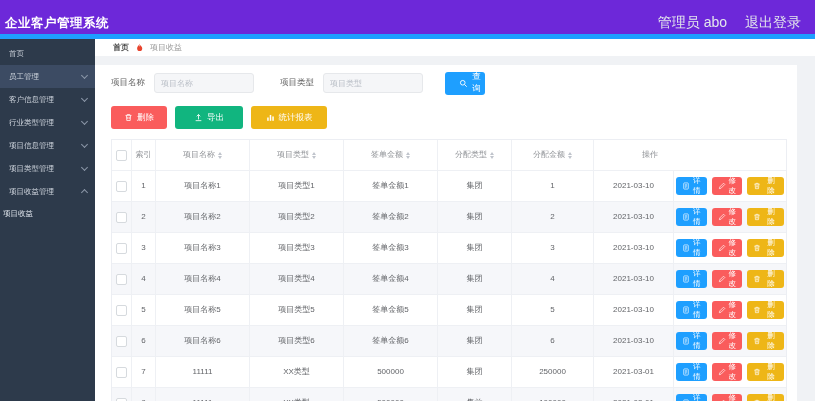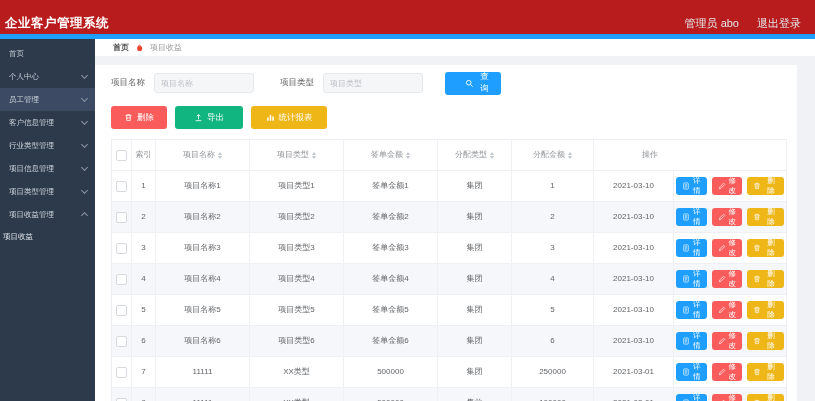--- a/index.html
+++ b/index.html
@@ -1,23 +1,23 @@
 <!DOCTYPE html>
 <html><head>
 <meta charset="utf-8">
 <style>
   html,body{margin:0;padding:0;width:815px;height:401px;overflow:hidden;
     font-family:"Liberation Sans","DejaVu Sans",sans-serif;background:#f0f2f5;}
   .app{width:815px;height:401px;display:flex;flex-direction:column;}
   
-  .topbar{height:34px;background:#b91c1c;display:flex;align-items:center;
+  .topbar{height:34px;background:#6d28d9;display:flex;align-items:center;
     justify-content:space-between;padding:12px 14px 0 5px;box-sizing:border-box;flex:0 0 34px;}
   .brand{color:#ffffff;font-size:12.5px;font-weight:bold;letter-spacing:.5px;}
   .topbar-right{display:flex;gap:18px;align-items:center;}
-  .topbar-right span{color:#e3e7ec;font-size:11px;cursor:pointer;}
+  .topbar-right span{color:#e3e7ec;font-size:14px;cursor:pointer;}
   .blue-bar{height:5px;background:#1E9FFF;flex:0 0 5px;}
   
   .body-row{flex:1;display:flex;min-height:0;}
   .sidebar{width:95px;flex:0 0 95px;background:#2d3a4b;padding-top:3px;box-sizing:border-box;}
   .side-item{height:23px;display:flex;align-items:center;justify-content:space-between;
     padding:0 8px 0 9px;color:#ced4dd;font-size:7.5px;cursor:pointer;}
   .side-item.hl{background:#3c4b63;}
   .side-sub{height:22px;display:flex;align-items:center;color:#dde2ea;
     font-size:7.5px;padding-left:3px;cursor:pointer;background:#28someone;}
   .chev{width:4px;height:4px;border-right:1px solid #8b97a8;border-bottom:1px solid #8b97a8;
@@ -36,21 +36,21 @@
   .filter-row label{font-size:8.5px;color:#5f5f5f;margin-right:9px;}
   .filter-row input{width:100px;height:20px;background:#f5f6f8;border:1px solid #e6e8eb;
     border-radius:3px;font-size:8px;color:#666;padding:0 6px;box-sizing:border-box;outline:none;}
   .filter-row input::placeholder{color:#b9bec6;}
   .gap26{width:26px;flex:0 0 26px;}
   .gap22{width:22px;flex:0 0 22px;}
   .btn{display:inline-flex;align-items:center;justify-content:center;gap:4px;border:none;
     border-radius:3px;color:#fff;font-size:8.5px;height:23px;cursor:pointer;
     font-family:inherit;padding:0 10px;}
   .btn .ico{display:inline-flex;}
-  .btn-blue{background:#1E9FFF;width:56px;padding-left:20px;}
+  .btn-blue{background:#1E9FFF;width:40px;padding-left:20px;}
   .btn-red{background:#fa5c5c;width:56px;}
   .btn-green{background:#11b57f;width:68px;}
   .btn-yellow{background:#eeb617;width:76px;}
   .toolbar-row{display:flex;gap:8px;margin-bottom:10px;}
   .ico svg{width:9px;height:9px;display:block;}
   .bc-bar .ico svg{width:11px;height:11px;}
   
   .tbl{width:674px;border:1px solid #eceef3;border-bottom:none;font-size:8px;color:#636569;}
   .trow{display:flex;height:30px;align-items:stretch;border-bottom:1px solid #eef0f4;}
   .trow.head{color:#8f9296;}
@@ -79,24 +79,20 @@
       <span>管理员 abo</span>
       <span>退出登录</span>
     </div>
   </header>
   <div class="blue-bar"></div>
   <div class="body-row">
     <aside class="sidebar" id="sidebar">
         <div class="side-item">
           <span>首页</span>
         </div>
-        <div class="side-item">
-          <span>个人中心</span>
-          <span class="chev down"></span>
-        </div>
         <div class="side-item hl">
           <span>员工管理</span>
           <span class="chev down"></span>
         </div>
         <div class="side-item">
           <span>客户信息管理</span>
           <span class="chev down"></span>
         </div>
         <div class="side-item">
           <span>行业类型管理</span>

